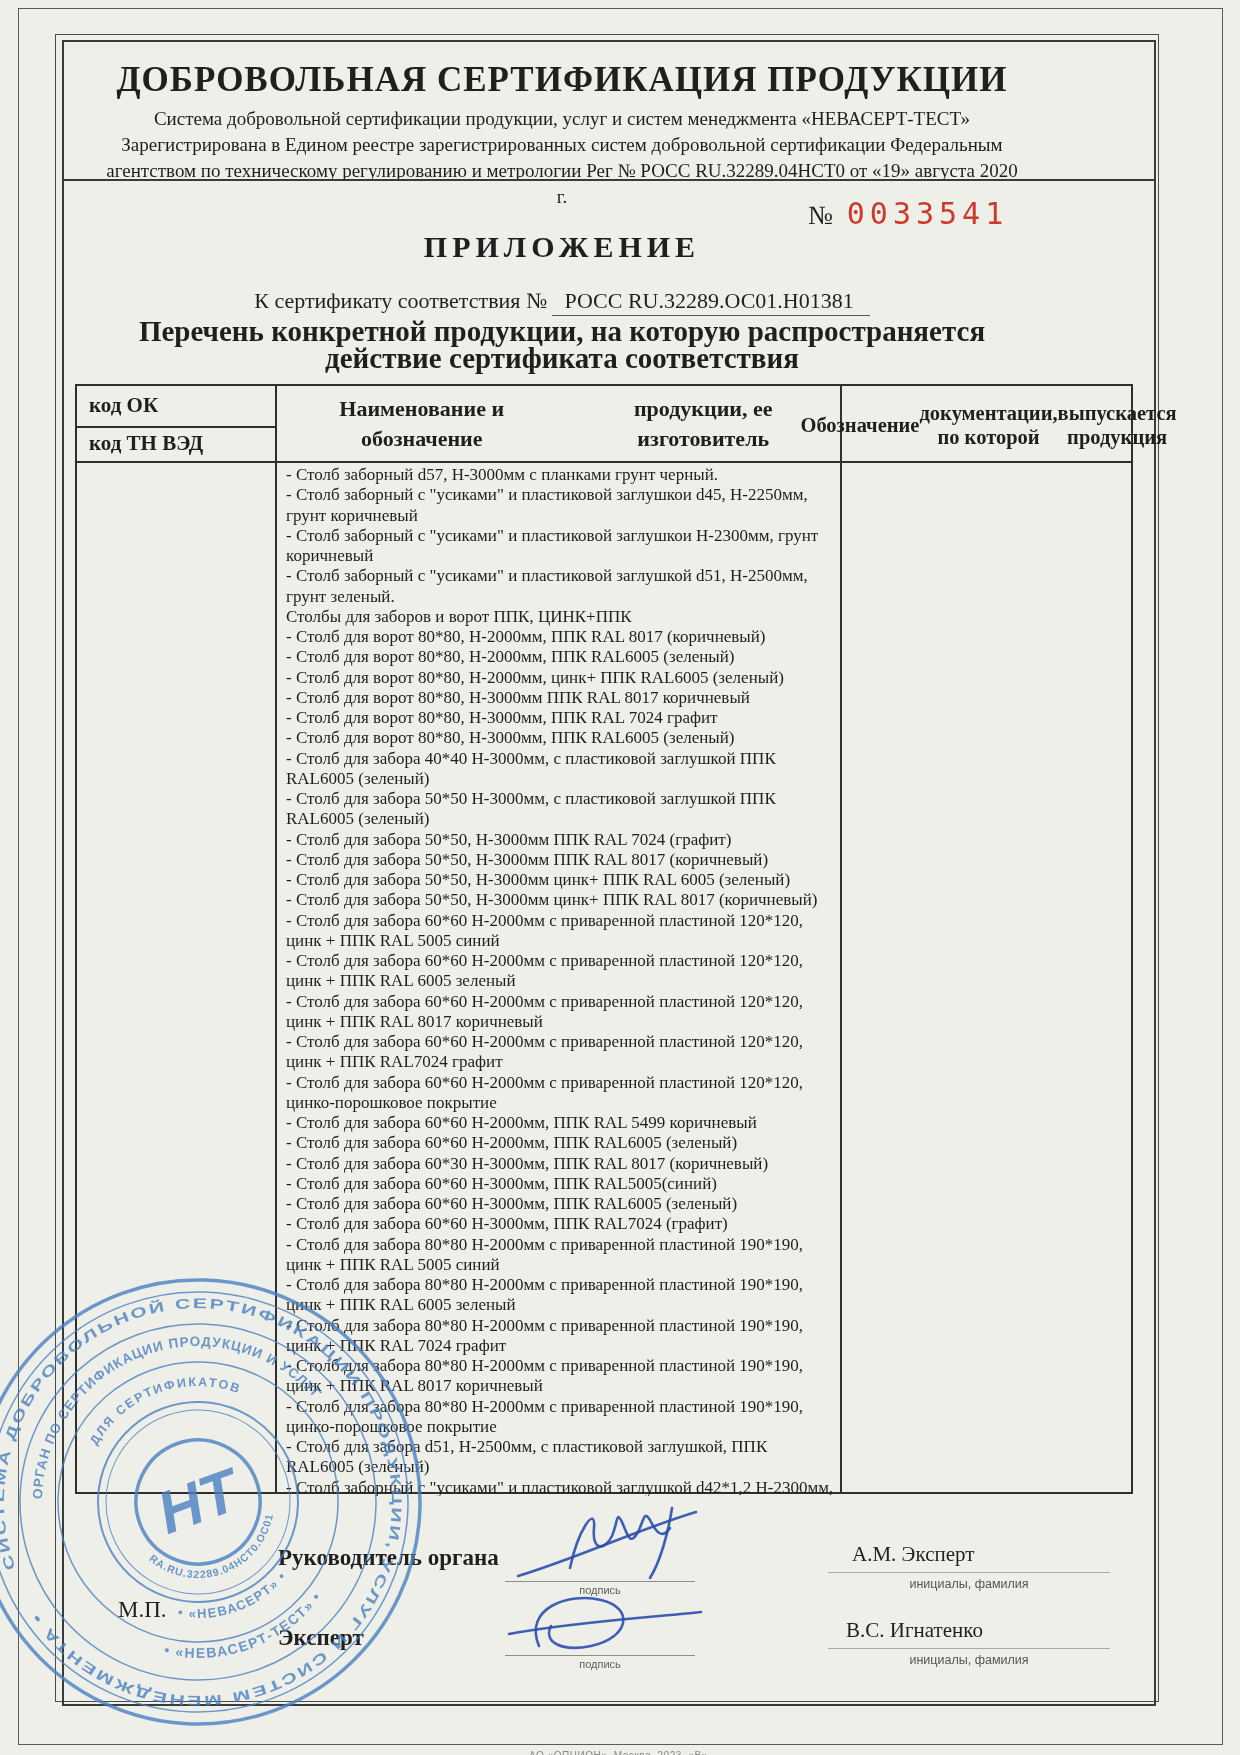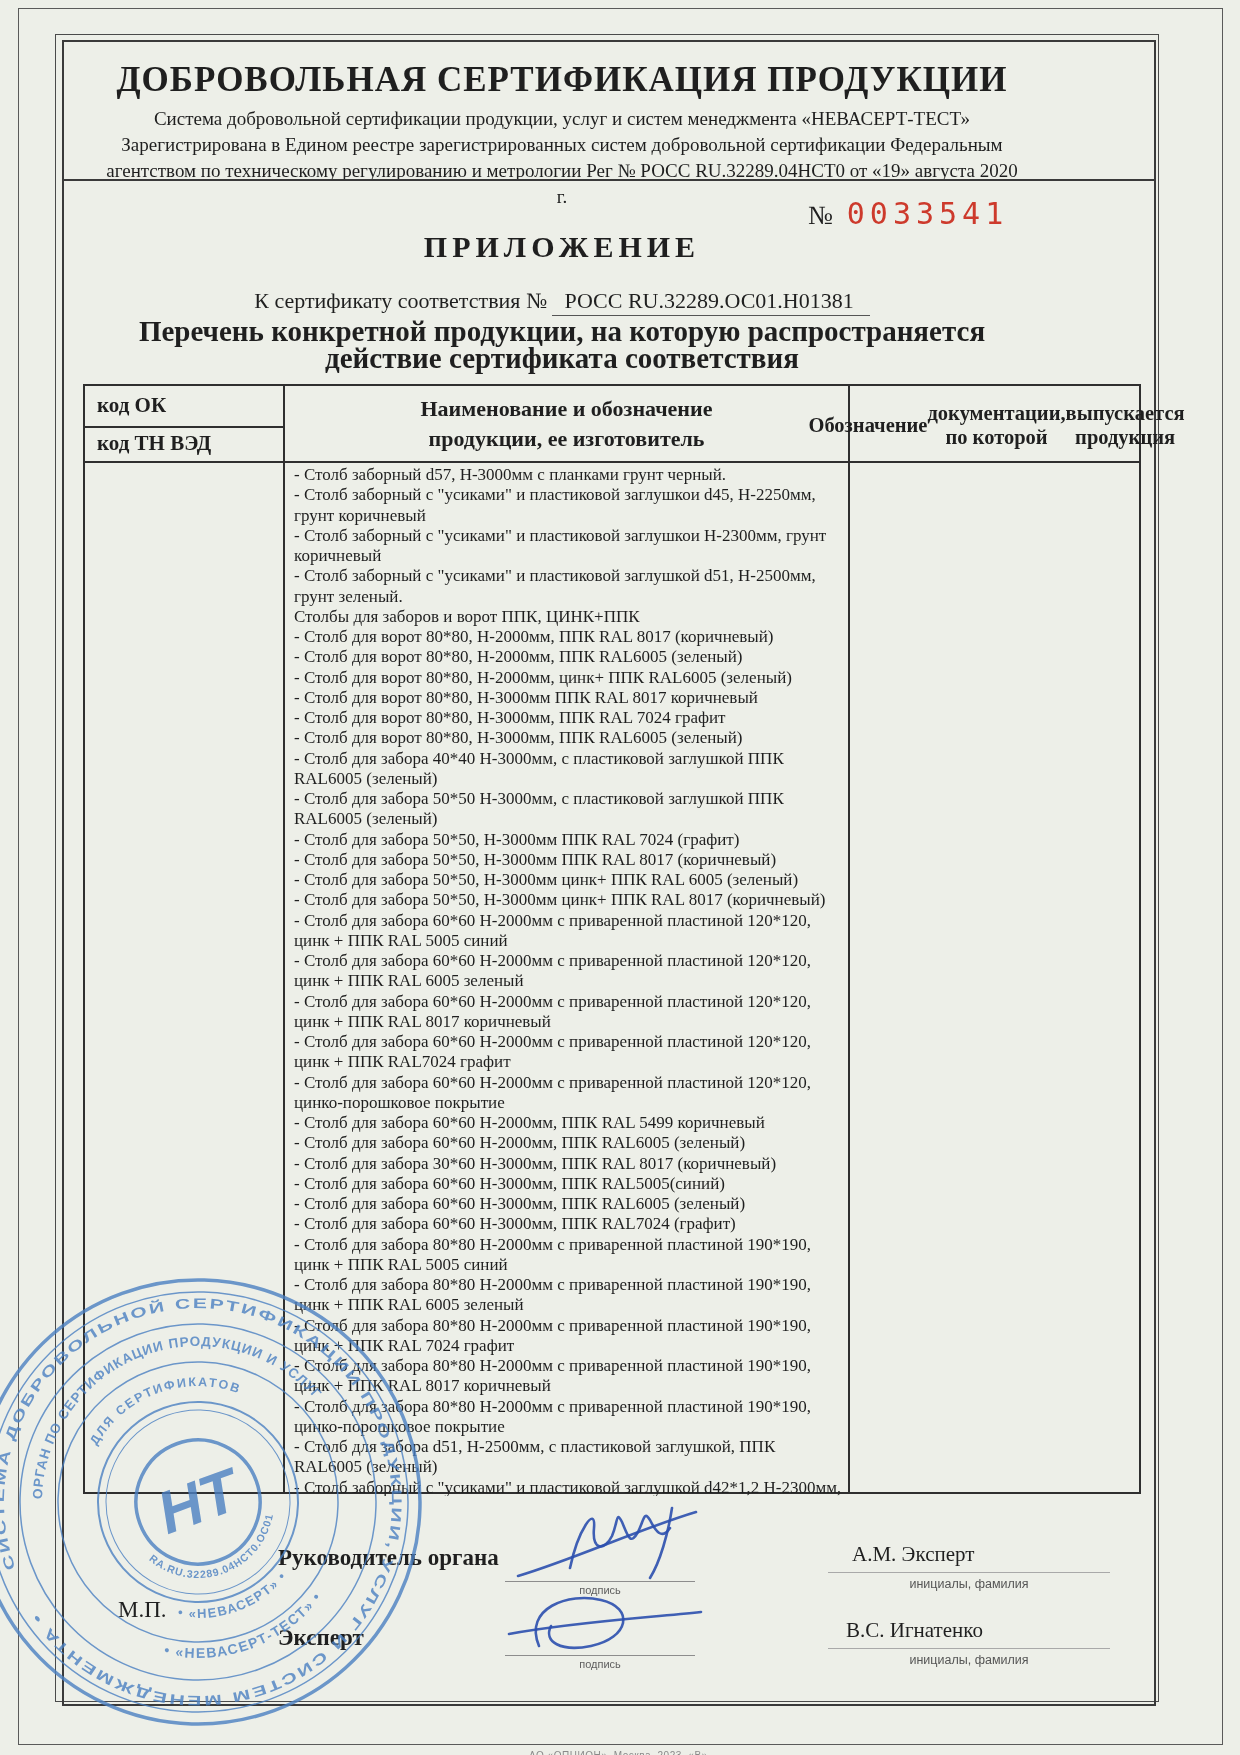--- a/index.html
+++ b/index.html
@@ -28,31 +28,31 @@
   .doc-number .num{
     font-family:"DejaVu Sans Mono", monospace;font-size:30px;color:var(--number-red);
     letter-spacing:5px;margin-left:14px;
   }
   
   .appendix-title{top:230px;font-size:30px;font-weight:bold;letter-spacing:5px;}
   .cert-line{top:288px;font-size:22px;}
   .cert-line .cert-num{border-bottom:1.5px solid #555;padding:0 16px 2px 12px;}
   .list-subtitle{top:318px;font-size:29px;font-weight:bold;line-height:27px;}
   
-  .table{left:75px;top:384px;width:1058px;height:1110px;border:2px solid #2f2f2f;margin-left:8px;}
+  .table{left:75px;top:384px;width:1058px;height:1110px;border:2px solid #2f2f2f;}
   .tline{position:absolute;background:#2f2f2f;}
   .v1{left:198px;top:0;width:2px;height:100%;}
   .v2{left:763px;top:0;width:2px;height:100%;}
   .hHeader{left:0;top:75px;width:100%;height:2px;}
   .hOkSplit{left:0;top:40px;width:198px;height:2px;}
   .cell{position:absolute;font-weight:bold;}
   .cell-ok{left:0;top:0;width:198px;height:40px;font-size:21px;padding:7px 0 0 12px;}
   .cell-tnved{left:0;top:40px;width:198px;height:35px;font-size:21px;padding:5px 0 0 12px;}
   .cell-name-h{left:200px;top:0;width:563px;height:75px;font-size:22px;line-height:30px;
-    display:flex;flex-direction:column;align-items:center;justify-content:center;text-align:center;}
+    display:flex;align-items:center;justify-content:center;text-align:center;}
   .cell-doc-h{left:765px;top:0;width:293px;height:78px;font-size:20.5px;line-height:24px;
     display:flex;flex-direction:row;align-items:center;justify-content:center;text-align:center;}
   .cell-products{
     position:absolute;left:200px;top:77px;width:563px;height:1033px;overflow:hidden;
     font-size:17px;line-height:20.25px;padding:2px 6px 0 9px;font-weight:normal;
   }
   .product-line{white-space:normal;}
   
   .sig-role{font-size:23px;font-weight:bold;white-space:nowrap;}
   .role1{left:278px;top:1545px;}
@@ -146,21 +146,21 @@
       <div class="product-line">- Столб для забора 50*50, Н-3000мм ППК RAL 8017 (коричневый)</div>
       <div class="product-line">- Столб для забора 50*50, Н-3000мм цинк+ ППК RAL 6005 (зеленый)</div>
       <div class="product-line">- Столб для забора 50*50, Н-3000мм цинк+ ППК RAL 8017 (коричневый)</div>
       <div class="product-line">- Столб для забора 60*60 Н-2000мм с приваренной пластиной 120*120, цинк + ППК RAL 5005 синий</div>
       <div class="product-line">- Столб для забора 60*60 Н-2000мм с приваренной пластиной 120*120, цинк + ППК RAL 6005 зеленый</div>
       <div class="product-line">- Столб для забора 60*60 Н-2000мм с приваренной пластиной 120*120, цинк + ППК RAL 8017 коричневый</div>
       <div class="product-line">- Столб для забора 60*60 Н-2000мм с приваренной пластиной 120*120, цинк + ППК RAL7024 графит</div>
       <div class="product-line">- Столб для забора 60*60 Н-2000мм с приваренной пластиной 120*120, цинко-порошковое покрытие</div>
       <div class="product-line">- Столб для забора 60*60 Н-2000мм, ППК RAL 5499 коричневый</div>
       <div class="product-line">- Столб для забора 60*60 Н-2000мм, ППК RAL6005 (зеленый)</div>
-      <div class="product-line">- Столб для забора 30*60 Н-3000мм, ППК RAL 8017 (коричневый)</div>
+      <div class="product-line">- Столб для забора 60*30 Н-3000мм, ППК RAL 8017 (коричневый)</div>
       <div class="product-line">- Столб для забора 60*60 Н-3000мм, ППК RAL5005(синий)</div>
       <div class="product-line">- Столб для забора 60*60 Н-3000мм, ППК RAL6005 (зеленый)</div>
       <div class="product-line">- Столб для забора 60*60 Н-3000мм, ППК RAL7024 (графит)</div>
       <div class="product-line">- Столб для забора 80*80 Н-2000мм с приваренной пластиной 190*190, цинк + ППК RAL 5005 синий</div>
       <div class="product-line">- Столб для забора 80*80 Н-2000мм с приваренной пластиной 190*190, цинк + ППК RAL 6005 зеленый</div>
       <div class="product-line">- Столб для забора 80*80 Н-2000мм с приваренной пластиной 190*190, цинк + ППК RAL 7024 графит</div>
       <div class="product-line">- Столб для забора 80*80 Н-2000мм с приваренной пластиной 190*190, цинк + ППК RAL 8017 коричневый</div>
       <div class="product-line">- Столб для забора 80*80 Н-2000мм с приваренной пластиной 190*190, цинко-порошковое покрытие</div>
       <div class="product-line">- Столб для забора d51, Н-2500мм, с пластиковой заглушкой, ППК RAL6005 (зеленый)</div>
       <div class="product-line">- Столб заборный с "усиками" и пластиковой заглушкой d42*1,2 Н-2300мм,</div>

